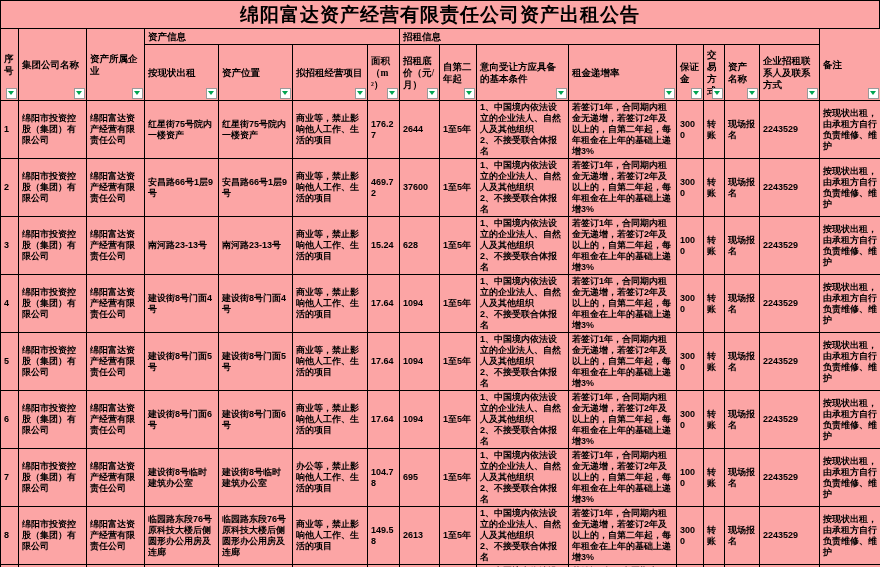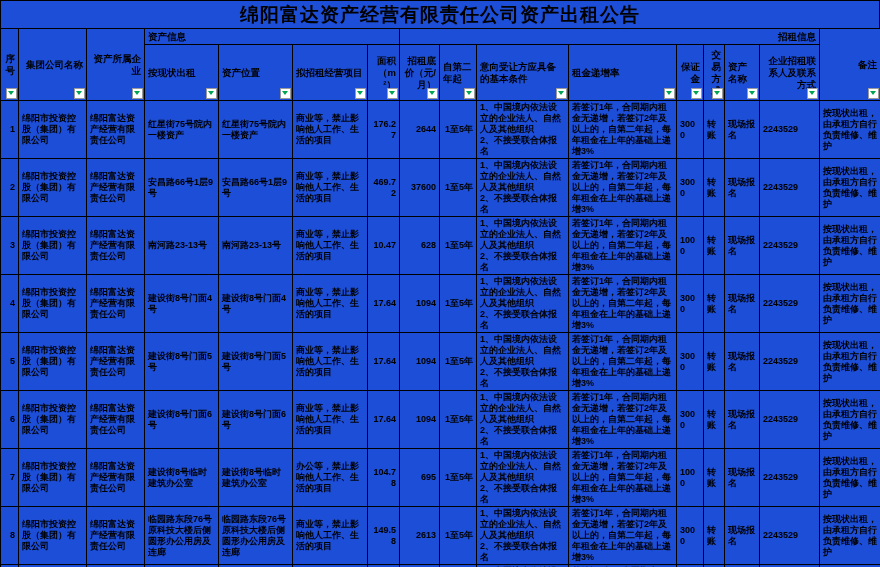--- a/index.html
+++ b/index.html
@@ -1,33 +1,33 @@
 <!DOCTYPE html>
 <html><head>
 <meta charset="utf-8">
 <style>
   html,body{margin:0;padding:0;background:#fff;}
   .sheet{
-    width:880px;height:567px;overflow:hidden;background:#1d4ed8;position:relative;
+    width:880px;height:567px;overflow:hidden;background:#fca5a5;position:relative;
     font-family:"Liberation Sans","DejaVu Sans",sans-serif;color:#000;
   }
   .title-band{
     box-sizing:border-box;height:28px;border:1px solid #000;border-bottom:none;
     display:flex;align-items:center;justify-content:center;
     font-size:19px;font-weight:bold;letter-spacing:1px;
   }
   table{border-collapse:collapse;table-layout:fixed;width:880px;}
   th,td{
     box-sizing:border-box;border:1px solid #000;vertical-align:middle;
     font-weight:bold;padding:1px 3px;overflow:hidden;position:relative;
     white-space:pre-line;word-break:break-all;
   }
-  th{font-size:9.5px;line-height:12px;}
+  th{font-size:9.5px;line-height:12px;font-family:Liberation Serif, serif;}
   td{font-size:9px;line-height:11px;}
-  .c{text-align:right;}
+  .c{text-align:left;}
   .l{text-align:left;}
   tr.h1{height:16px;}
   tr.h2{height:56px;}
   tr.dr{height:38px;}
   tr.dr.tall{height:46px;}
   
   .flt{
     position:absolute;right:1px;bottom:1px;width:9px;height:9px;
     background:#fff;border:1px solid #9a9a9a;display:block;
   }
@@ -126,21 +126,21 @@
           <td class="l">2243529</td>
           <td class="l">按现状出租，由承租方自行负责维修、维护</td>
         </tr>
         <tr class="dr">
           <td class="c">3</td>
           <td class="l">绵阳市投资控股（集团）有限公司</td>
           <td class="l">绵阳富达资产经营有限责任公司</td>
           <td class="l">南河路23-13号</td>
           <td class="l">南河路23-13号</td>
           <td class="l">商业等，禁止影响他人工作、生活的项目</td>
-          <td class="c">10.47</td>
+          <td class="c">15.24</td>
           <td class="c">628</td>
           <td class="c">1至5年</td>
           <td class="l">1、中国境内依法设立的企业法人、自然人及其他组织
 2、不接受联合体报名</td>
           <td class="l">若签订1年，合同期内租金无递增，若签订2年及以上的，自第二年起，每年租金在上年的基础上递增3%</td>
           <td class="l">1000</td>
           <td class="l">转账</td>
           <td class="l">现场报名</td>
           <td class="l">2243529</td>
           <td class="l">按现状出租，由承租方自行负责维修、维护</td>

